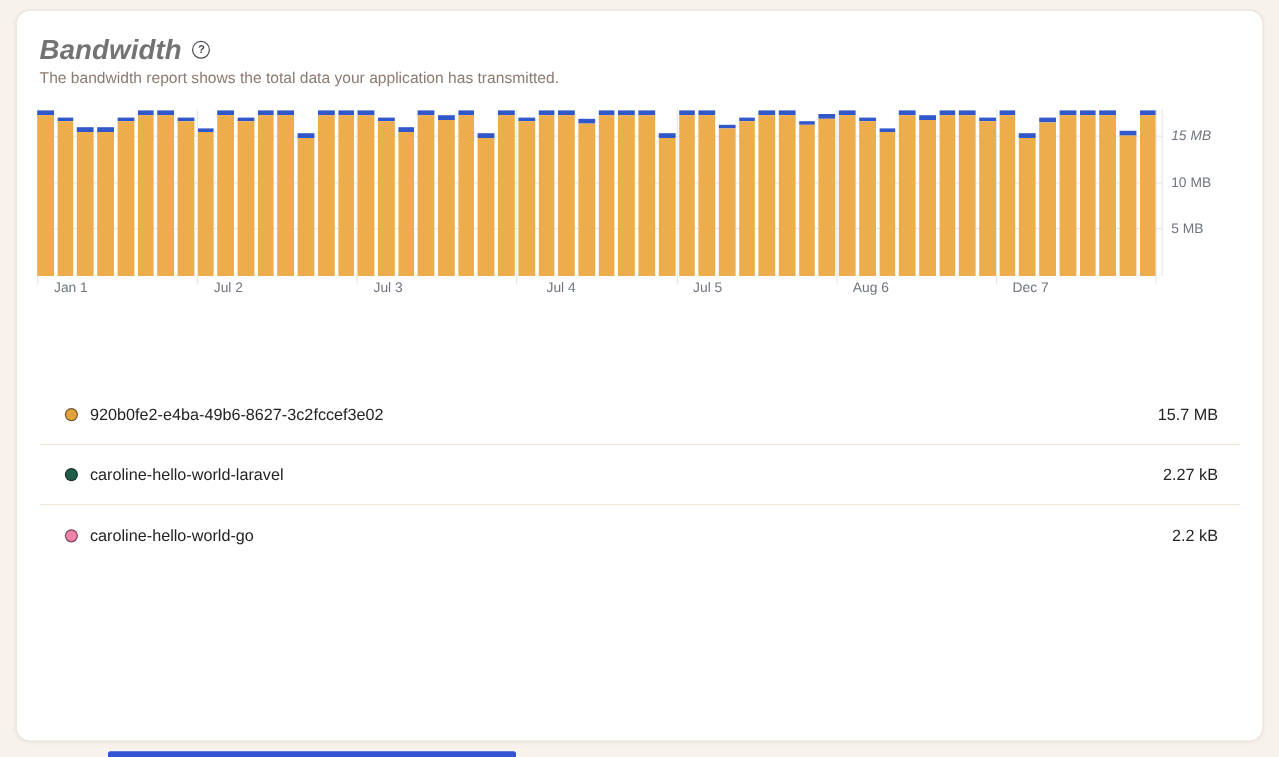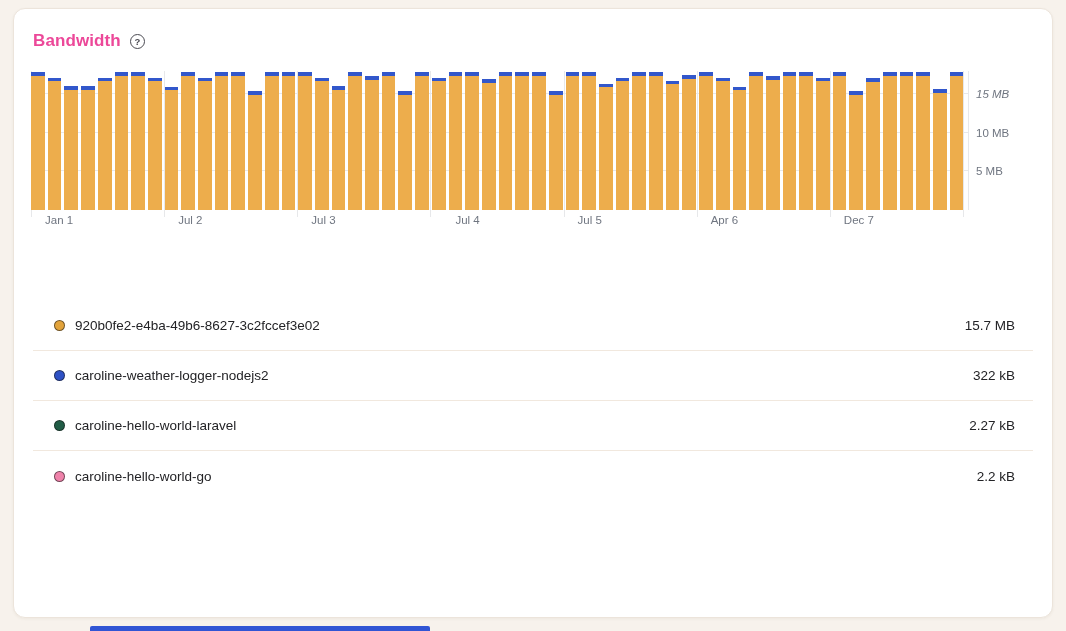--- a/index.html
+++ b/index.html
@@ -13,21 +13,21 @@
   .card {
     position:absolute; left:13px; top:8px;
     width:1040px; height:610px;
     background:#FFFFFF;
     border:1px solid #ECE4DB;
     border-radius:12px;
     box-shadow:0 1px 3px rgba(80,60,40,0.06);
   }
   .card-head { padding:20px 19px 0 19px; }
   .title-row { display:flex; align-items:center; gap:9px; height:24px; }
-  .title { font-size:17px; line-height:22px; font-weight:700; color:#ec4899; letter-spacing:0.1px; }
+  .title { font-size:23px; line-height:22px; font-weight:700; color:#737373; letter-spacing:0.1px;font-style:italic; }
   .help {
     width:15px; height:15px; border-radius:50%;
     border:1.5px solid #4A4A52; color:#4A4A52;
     font-size:9.5px; font-weight:700;
     display:flex; align-items:center; justify-content:center;
     cursor:pointer; user-select:none;
   }
   .subtitle { margin-top:4px; font-size:13px; line-height:16px; color:#8C7B71; }
 
   
@@ -82,20 +82,21 @@
 </head>
 <body>
 
 <div class="card">
 
   <div class="card-head">
     <div class="title-row">
       <span class="title">Bandwidth</span>
       <span class="help">?</span>
     </div>
+    <p class="subtitle">The bandwidth report shows the total data your application has transmitted.</p>
   </div>
 
   <div class="chart-wrap">
     <div class="plot">
       <div>
           <div class="hgrid" style="bottom: 27.778%;"></div>
           <div class="hgrid" style="bottom: 55.556%;"></div>
           <div class="hgrid" style="bottom: 83.333%;"></div>
         </div>
       <div>
@@ -340,38 +341,33 @@
         <div class="ylab" style="bottom: 27.778%;">5 MB</div>
         <div class="ylab" style="bottom: 55.556%;">10 MB</div>
         <div class="ylab" style="bottom: 83.333%; font-style: italic;">15 MB</div>
       </div>
     <div class="xlabels">
         <div class="xlab" style="left: calc(0% + 14px);">Jan 1</div>
         <div class="xlab" style="left: calc(14.286% + 14px);">Jul 2</div>
         <div class="xlab" style="left: calc(28.571% + 14px);">Jul 3</div>
         <div class="xlab" style="left: calc(42.857% + 14px); margin-left: 11px;">Jul 4</div>
         <div class="xlab" style="left: calc(57.143% + 14px);">Jul 5</div>
-        <div class="xlab" style="left: calc(71.429% + 14px);">Apr 6</div>
+        <div class="xlab" style="left: calc(71.429% + 14px);">Aug 6</div>
         <div class="xlab" style="left: calc(85.714% + 14px);">Dec 7</div>
       </div>
   </div>
 
   <div class="table">
     <div>
         <div class="trow">
           <div class="dot" style="background: rgb(226, 163, 59);"></div>
           <div class="plan-name">920b0fe2-e4ba-49b6-8627-3c2fccef3e02</div>
           <div class="row-value">15.7 MB</div>
         </div>
         <div class="trow">
-          <div class="dot" style="background: rgb(46, 81, 197);"></div>
-          <div class="plan-name">caroline-weather-logger-nodejs2</div>
-          <div class="row-value">322 kB</div>
-        </div>
-        <div class="trow">
           <div class="dot" style="background: rgb(33, 92, 70);"></div>
           <div class="plan-name">caroline-hello-world-laravel</div>
           <div class="row-value">2.27 kB</div>
         </div>
         <div class="trow">
           <div class="dot" style="background: rgb(239, 130, 170);"></div>
           <div class="plan-name">caroline-hello-world-go</div>
           <div class="row-value">2.2 kB</div>
         </div>
       </div>

